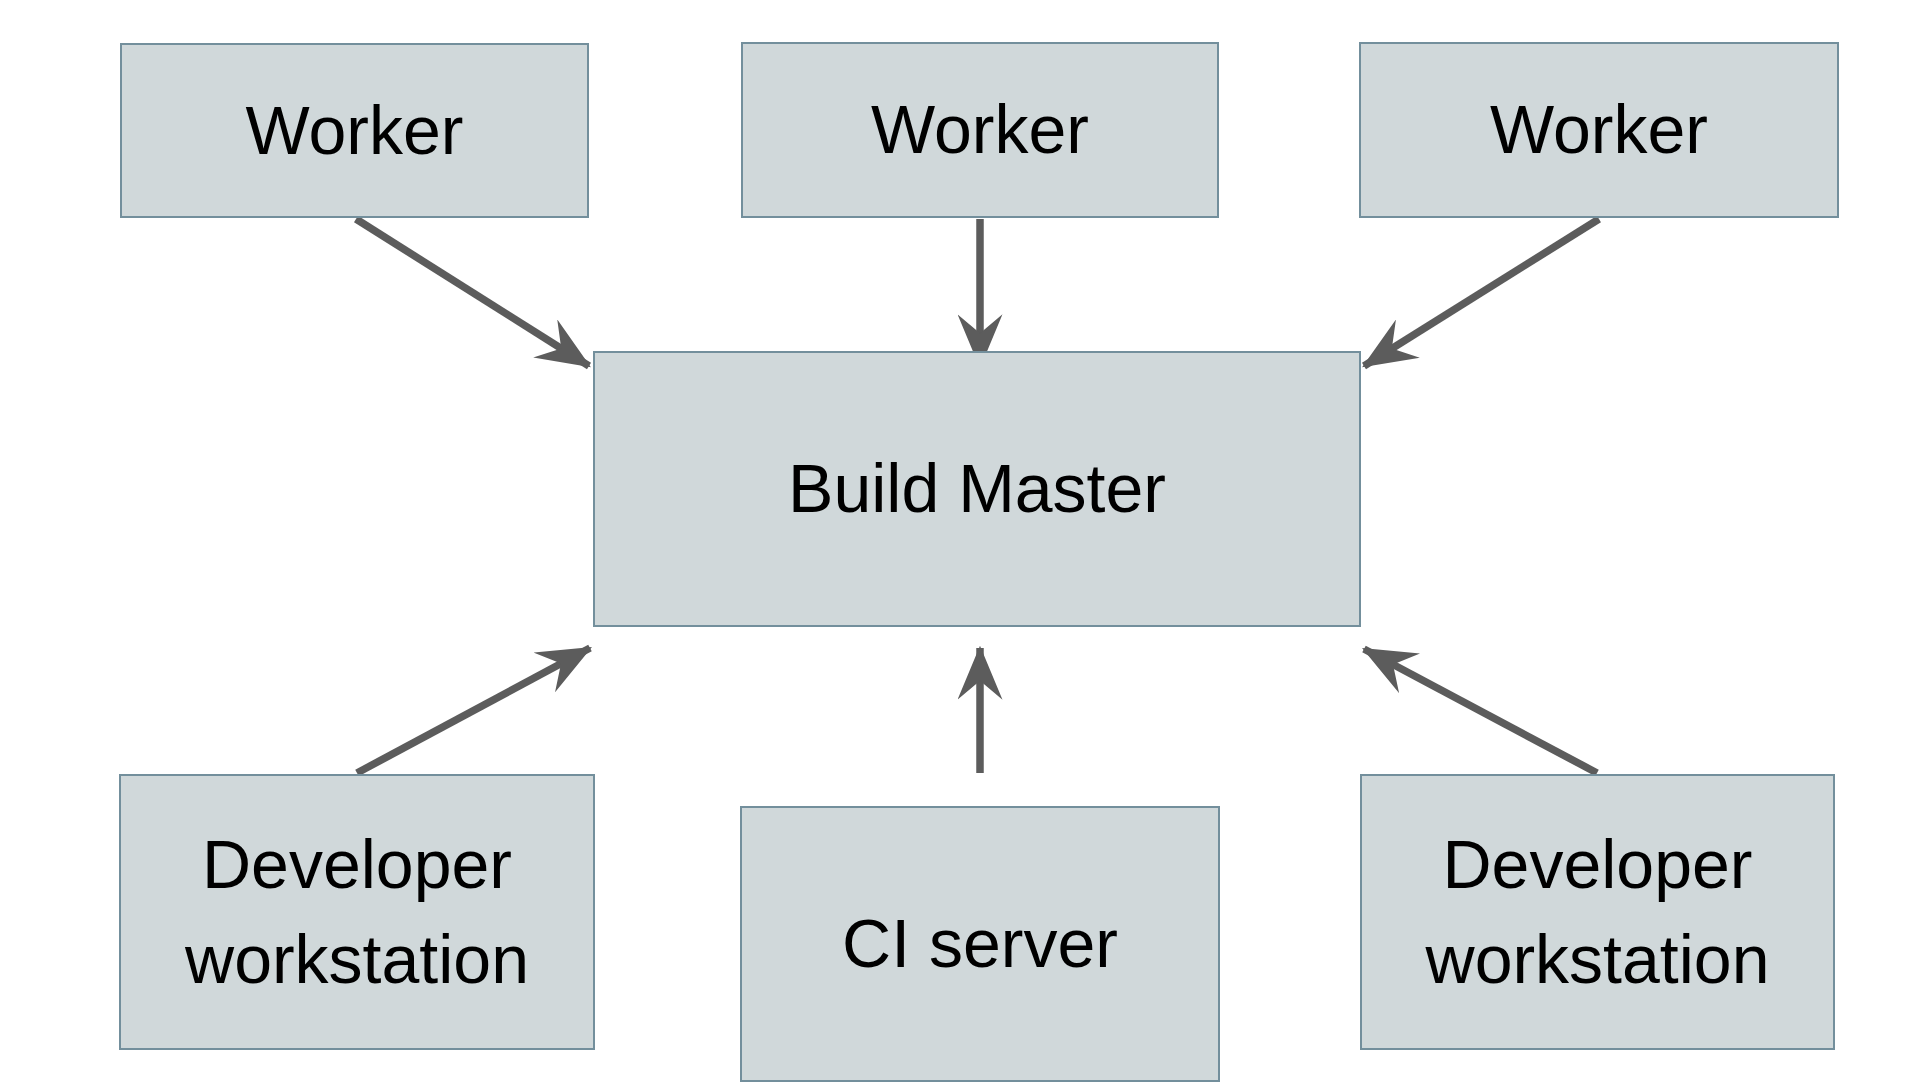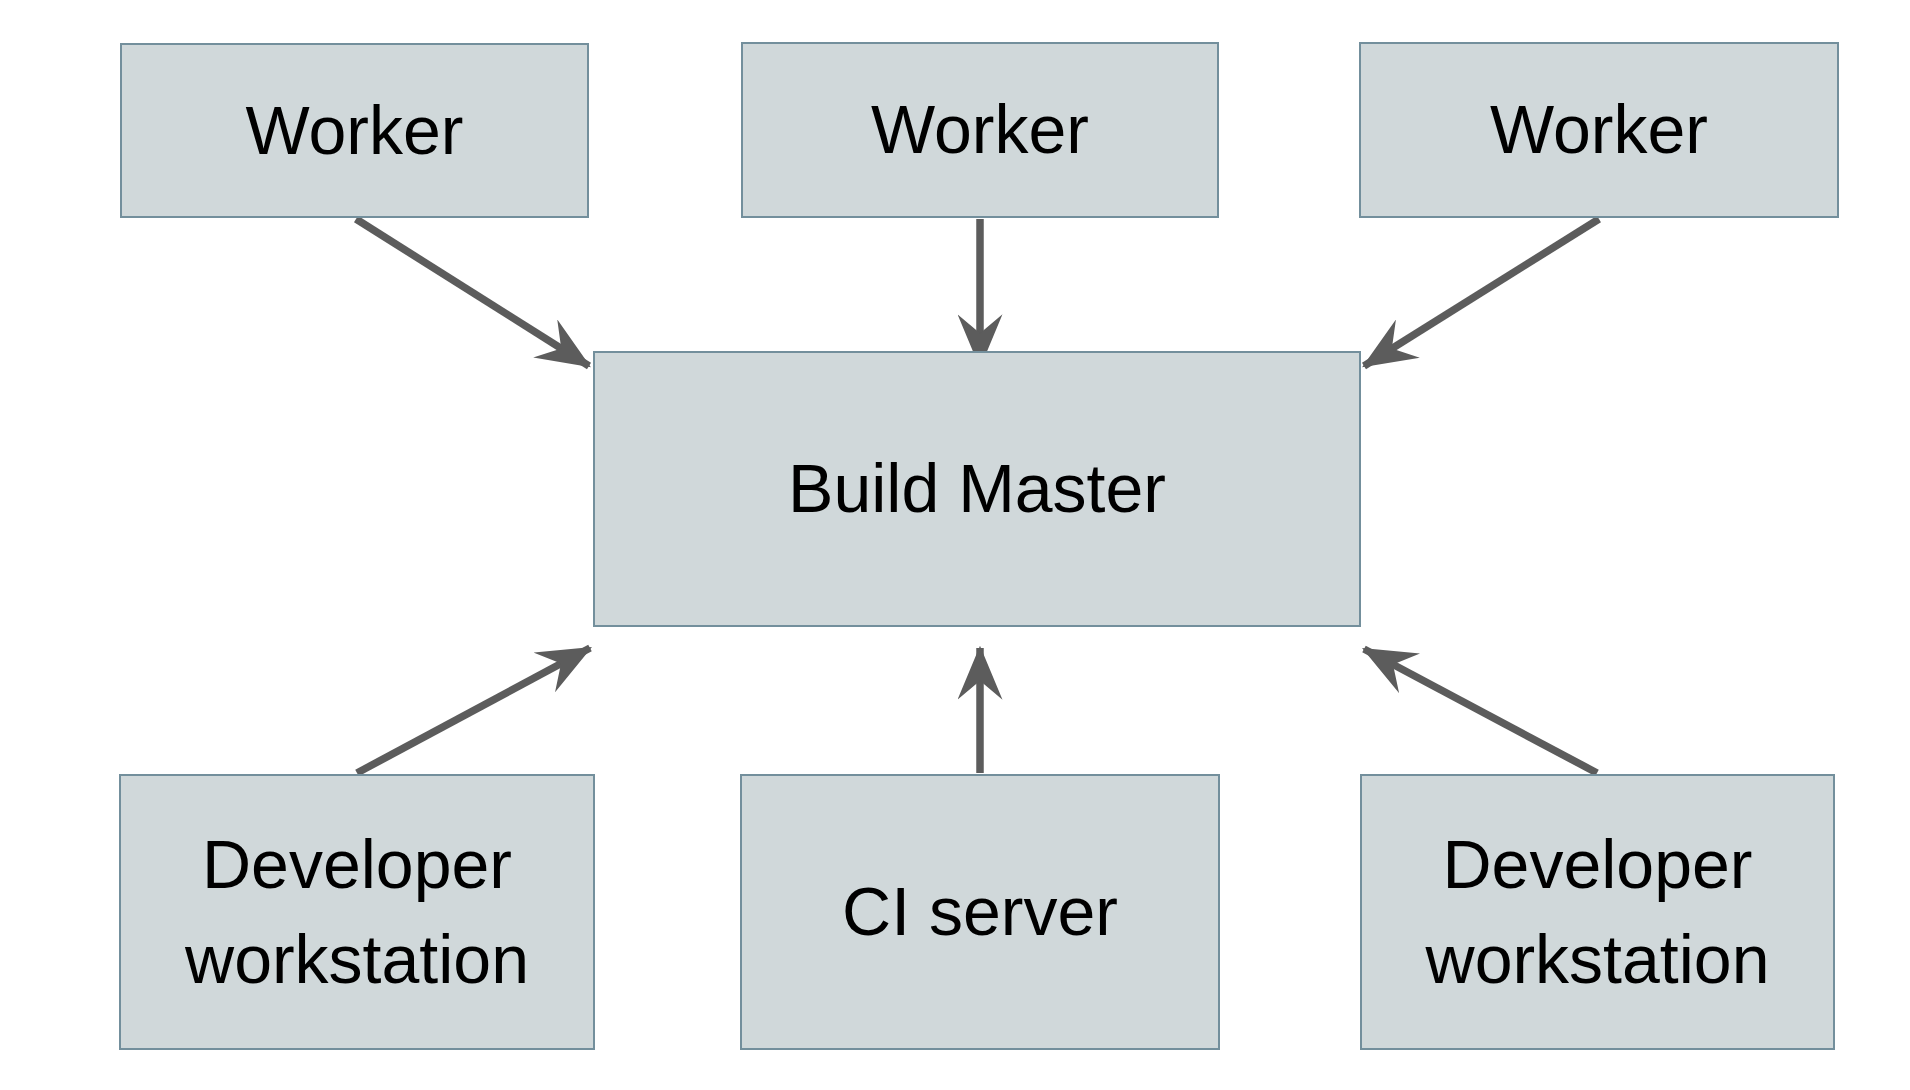--- a/index.html
+++ b/index.html
@@ -41,21 +41,21 @@
     color: var(--text);
     font-size: 68px;
     line-height: 1.4;
     padding: 13px 14px;
   }
   .node-worker-1      { left: 120px;  top: 43px;  width: 469px; height: 175px; }
   .node-worker-2      { left: 741px;  top: 42px;  width: 478px; height: 176px; }
   .node-worker-3      { left: 1359px; top: 42px;  width: 480px; height: 176px; }
   .node-build-master  { left: 593px;  top: 351px; width: 768px; height: 276px; }
   .node-dev-left      { left: 119px;  top: 774px; width: 476px; height: 276px; }
-  .node-ci-server     { left: 740px;  top: 774px; width: 480px; height: 276px; }
+  .node-ci-server     { left: 740px;  top: 806px; width: 480px; height: 276px; }
   .node-dev-right     { left: 1360px; top: 774px; width: 475px; height: 276px; }
   .edge-line {
     stroke: var(--arrow);
     stroke-width: 7.5;
   }
   .arrow-marker-path { fill: var(--arrow); }
 </style>
 </head>
 <body>
 

